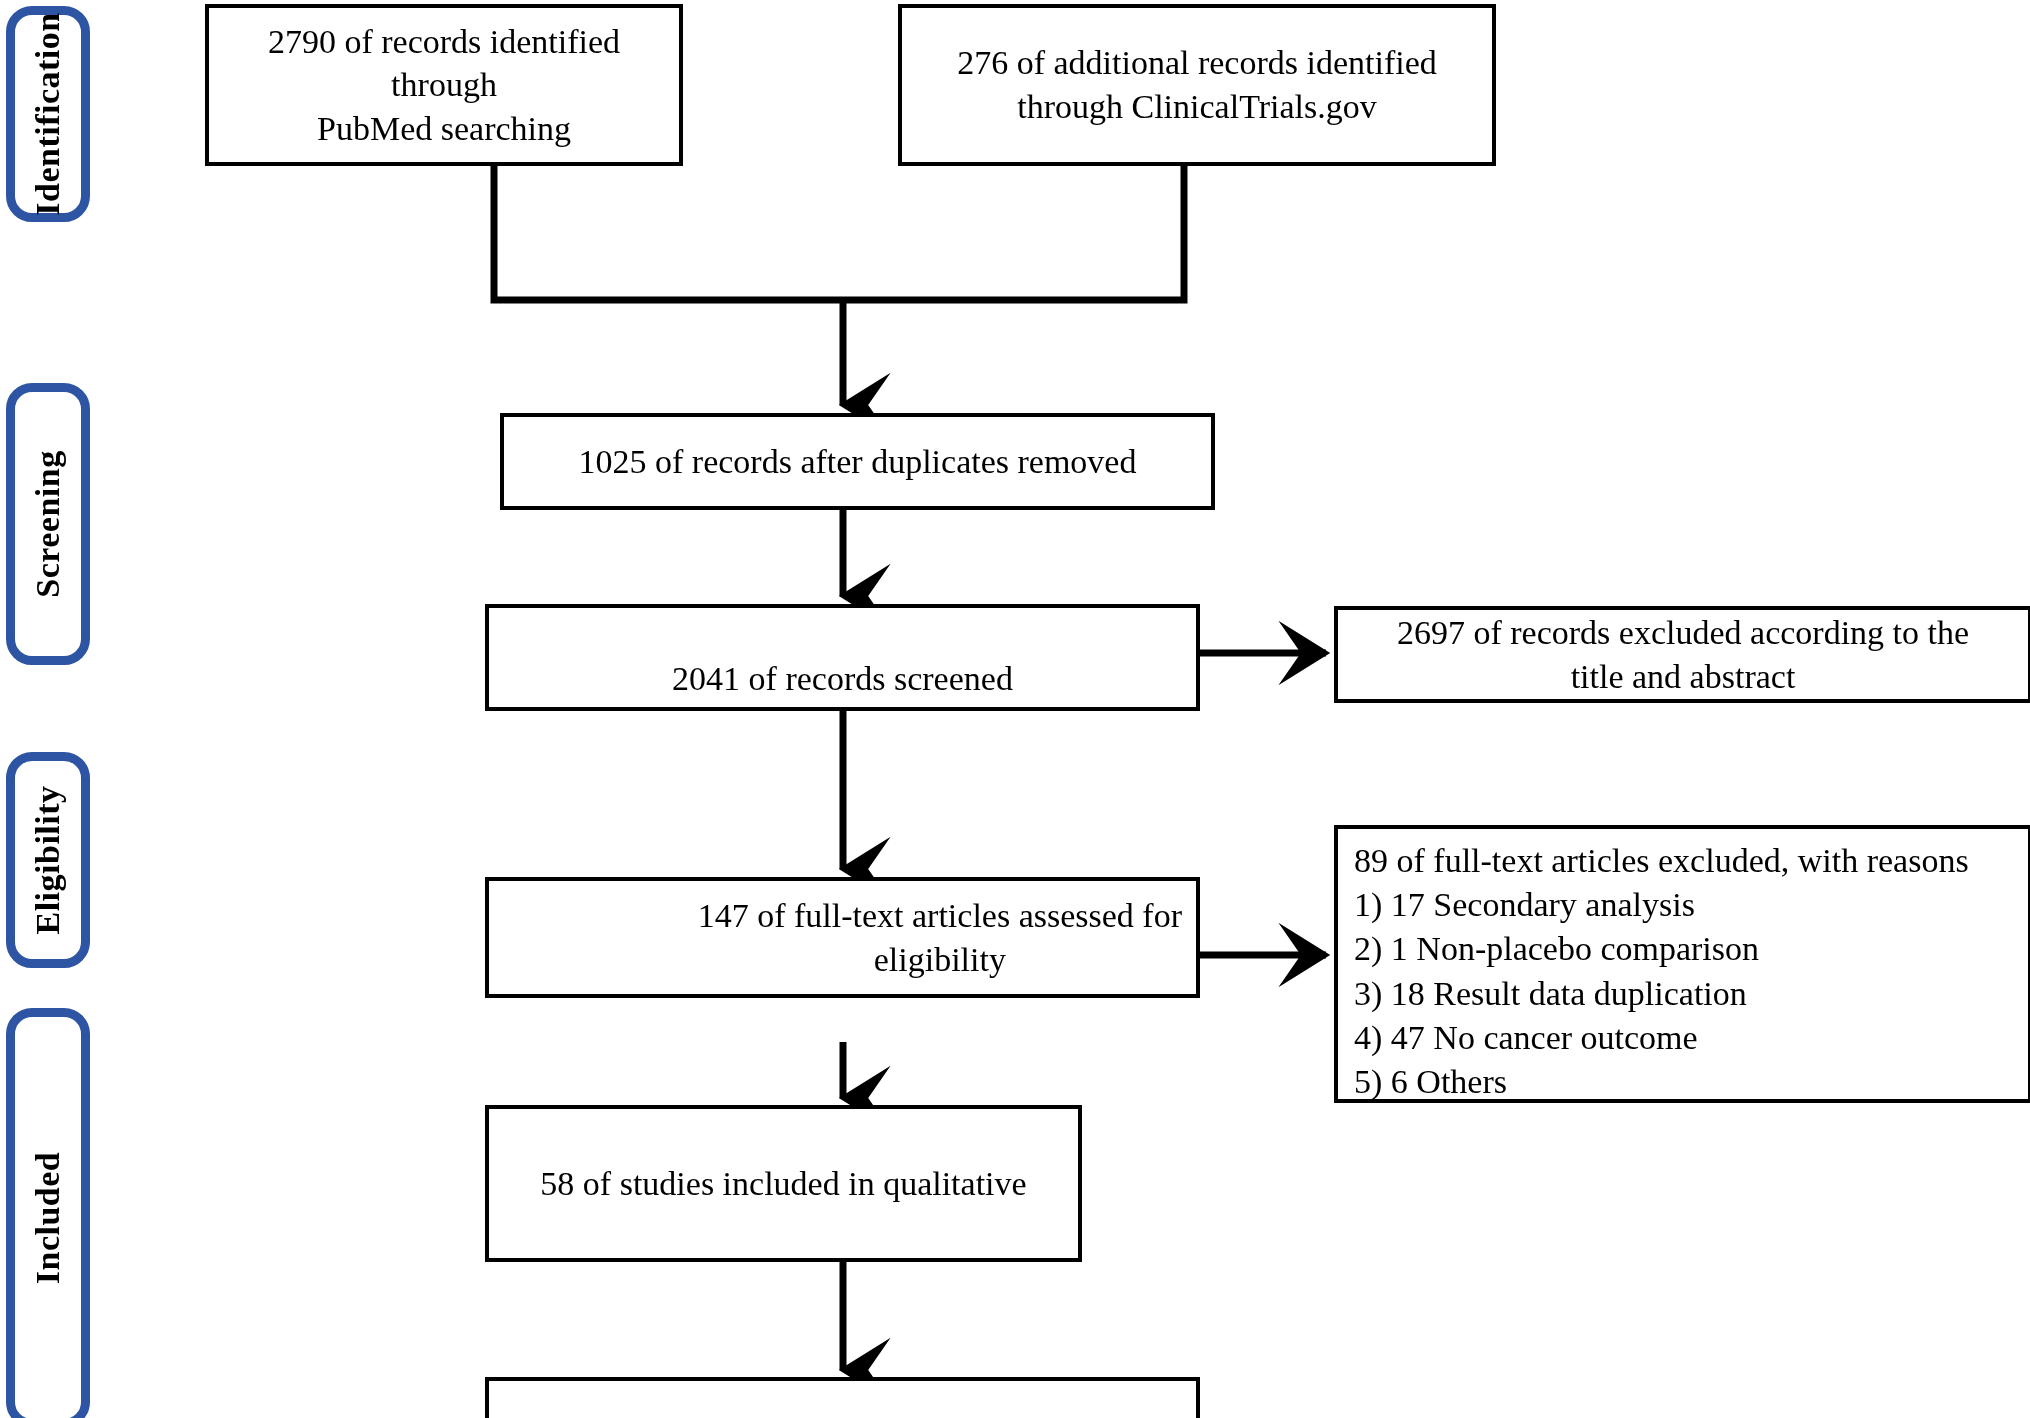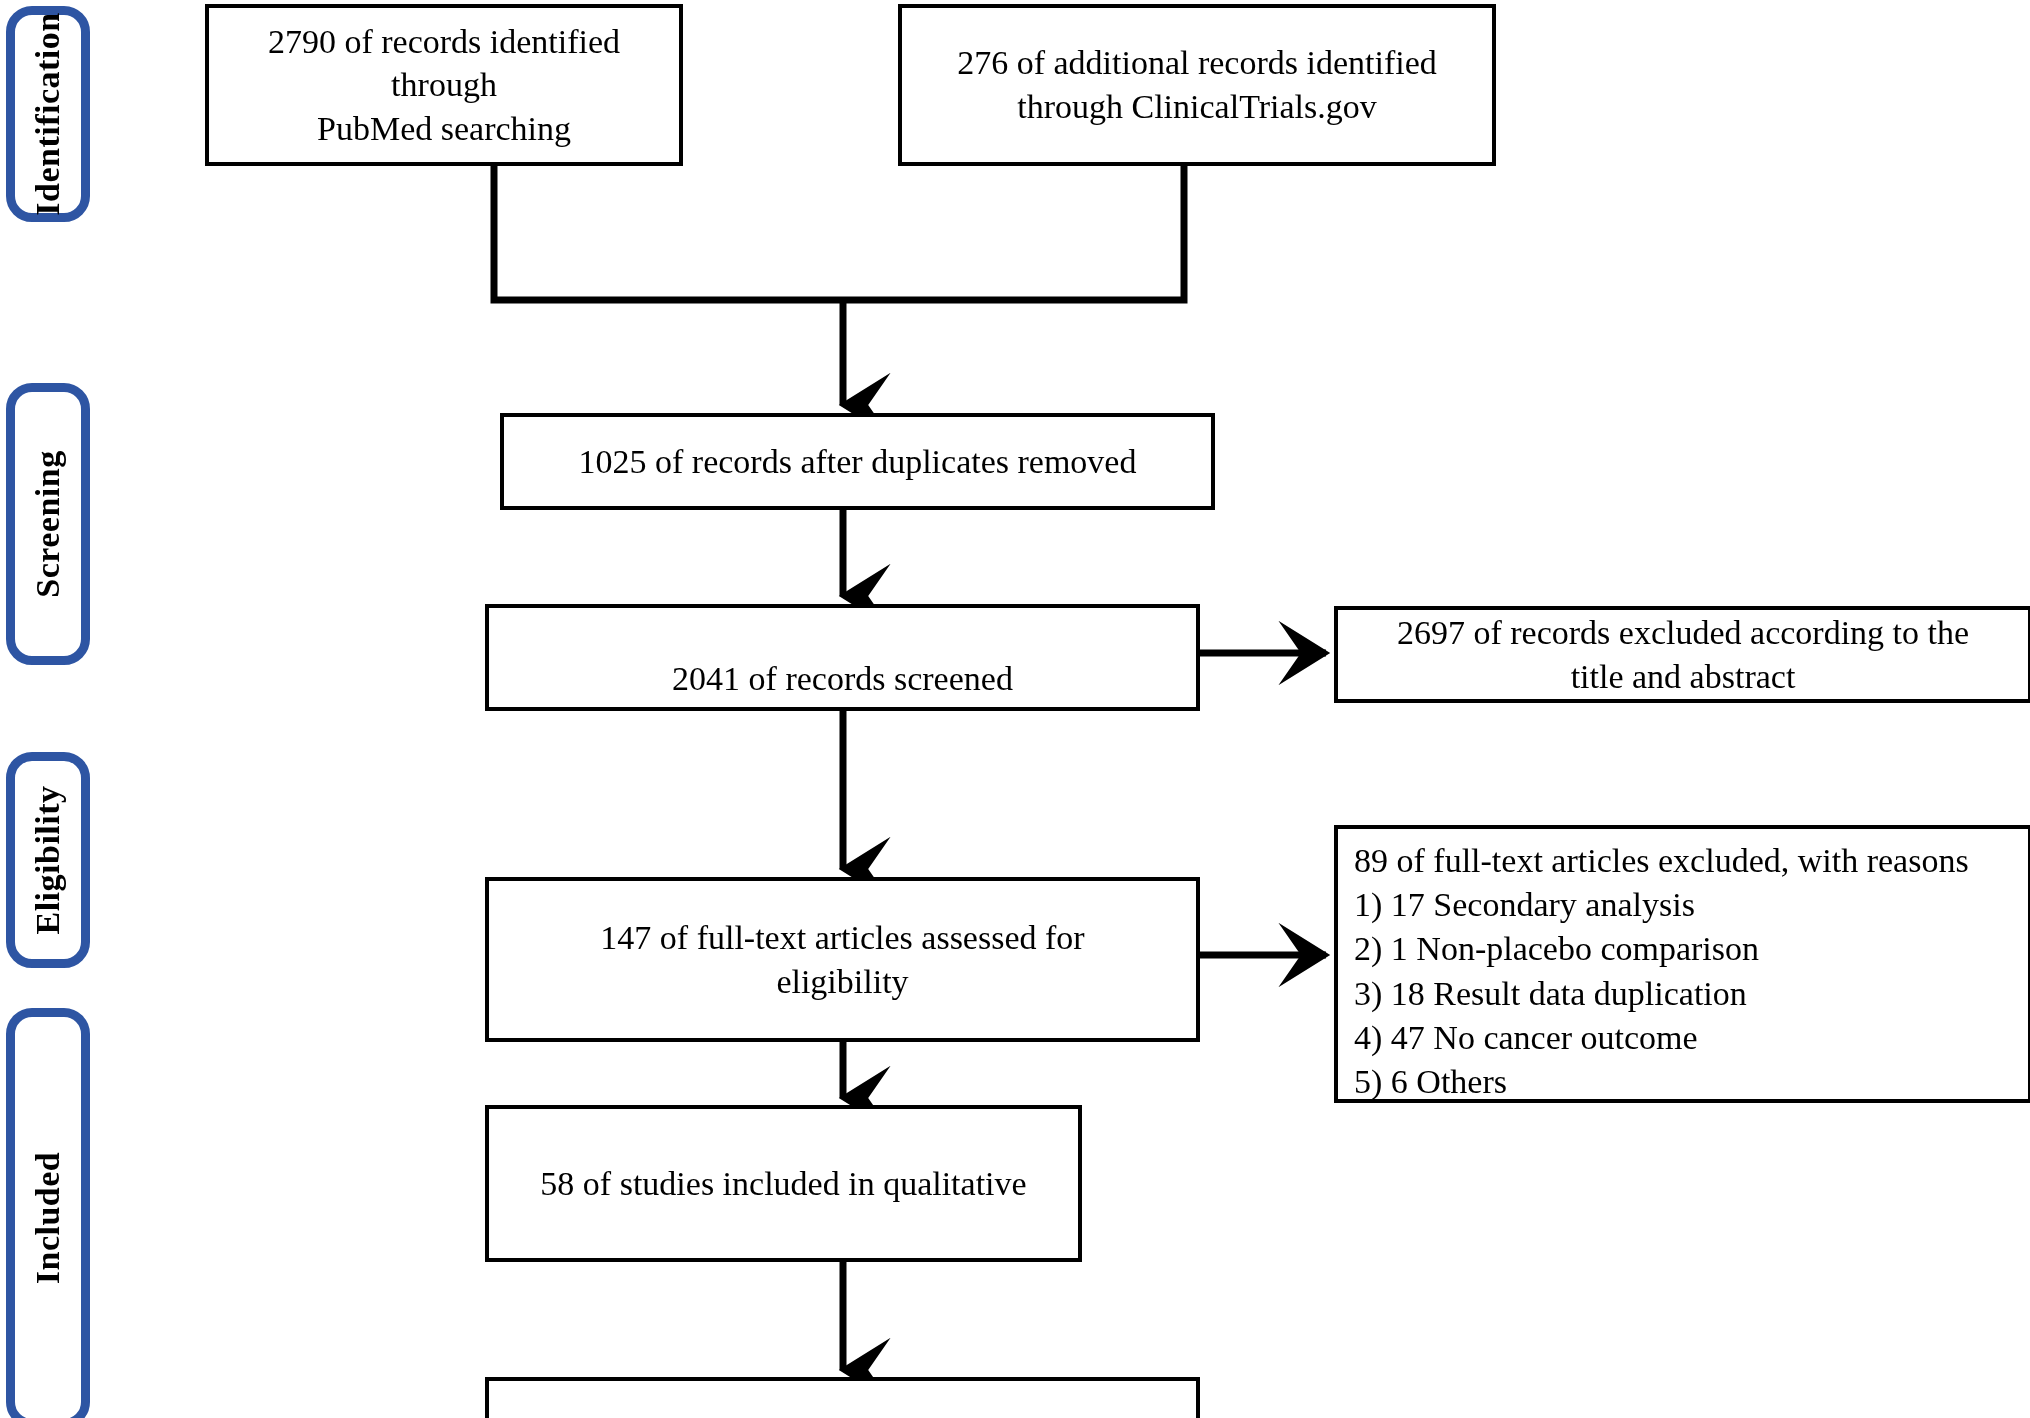--- a/index.html
+++ b/index.html
@@ -151,21 +151,21 @@
     </span>
   </div>
 
   <div class="flow-box" style="left:1334px; top:606px; width:698px; height:97px;">
     <span>
       <span class="txt">2697 of records excluded according to the</span>
       <span class="txt">title and abstract</span>
     </span>
   </div>
 
-  <div class="flow-box" style="left:485px; top:877px; width:715px; height:165px;">
+  <div class="flow-box" style="left:485px; top:877px; width:715px; height:121px;justify-content:flex-end;">
     <span>
       <span class="txt">147 of full-text articles assessed for</span>
       <span class="txt">eligibility</span>
     </span>
   </div>
 
   <div class="reasons-box" style="left:1334px; top:825px; width:698px; height:278px;">
     <span class="line">89 of full-text articles excluded, with reasons</span>
     <span class="line">1) 17 Secondary analysis</span>
     <span class="line">2) 1 Non-placebo comparison</span>

